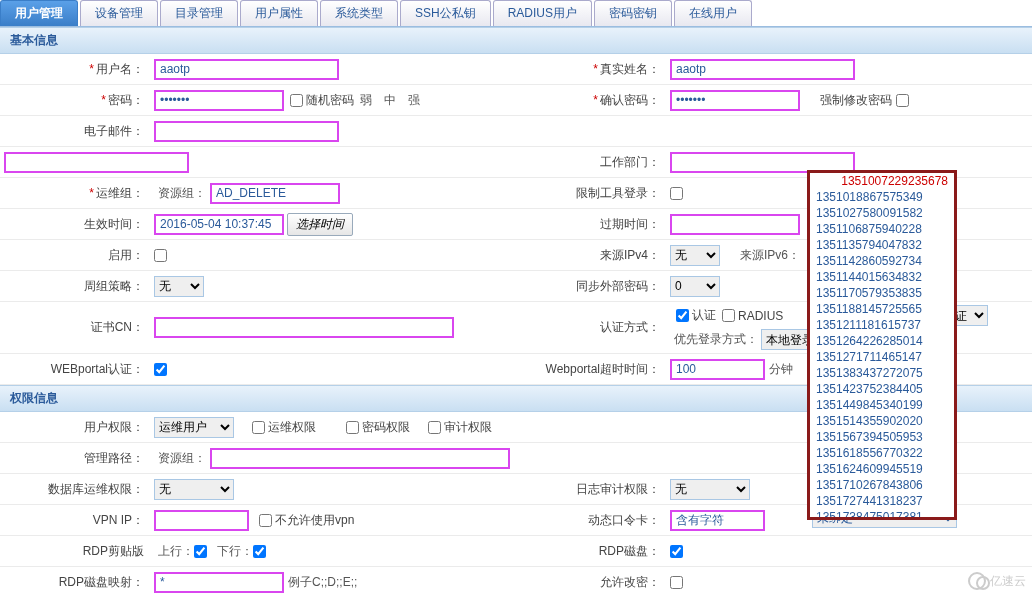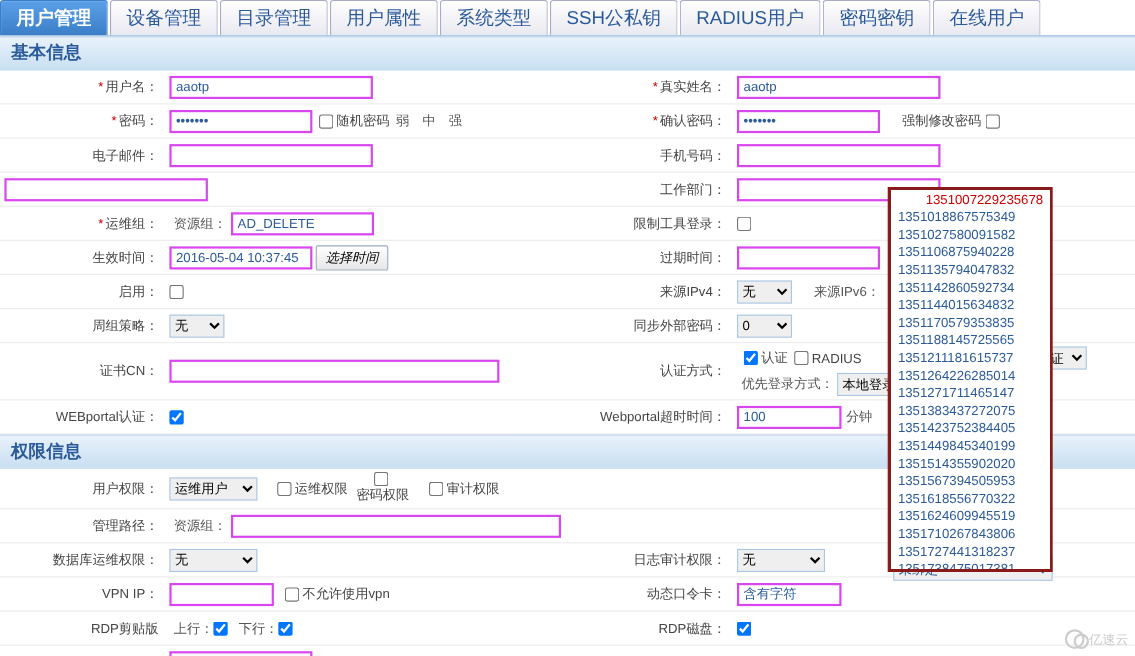--- a/index.html
+++ b/index.html
@@ -1,24 +1,24 @@
 <!DOCTYPE html>
 <html><head>
   <meta charset="utf-8">
   <style>
     * { margin: 0; padding: 0; box-sizing: border-box; }
     body { font-family: "Microsoft YaHei", SimSun, Arial, sans-serif; font-size: 12px; color: #333; background: #fff; width: 1032px; }
     
     
     .tabs { display: flex; background: #fff; border-bottom: 1px solid #9bbde0; }
-    .tab { padding: 4px 14px; border: 1px solid #aac; border-bottom: none; background: linear-gradient(#fff,#e8e8f0); cursor: pointer; font-size: 17px; color: #2a5a9a; border-radius: 3px 3px 0 0; margin-right: 2px; }
+    .tab { padding: 4px 14px; border: 1px solid #aac; border-bottom: none; background: linear-gradient(#fff,#e8e8f0); cursor: pointer; font-size: 12px; color: #2a5a9a; border-radius: 3px 3px 0 0; margin-right: 2px; }
     .tab.active { background: linear-gradient(#5aa0e8,#3a7ec8); color: #fff; font-weight: bold; border-color: #3a7ec8; }
     
     
-    .section-header { background: linear-gradient(#e8f2fb,#c9dff2); color: #2a5a9a; font-weight: bold; font-size: 16px; padding: 4px 10px; border-top: 1px solid #b5d0e8; border-bottom: 1px solid #b5d0e8; }
+    .section-header { background: linear-gradient(#e8f2fb,#c9dff2); color: #2a5a9a; font-weight: bold; font-size: 12px; padding: 4px 10px; border-top: 1px solid #b5d0e8; border-bottom: 1px solid #b5d0e8; }
     
     
     .form-row { display: flex; border-bottom: 1px solid #ebebeb; }
     .cell { display: flex; align-items: center; min-height: 30px; }
     .label-cell { width: 150px; justify-content: flex-end; padding-right: 6px; color: #444; }
     .label-cell.req::before { content: "*"; color: #c00; margin-right: 2px; }
     .input-cell { flex: 1; padding: 3px 4px; }
     .col-half { width: 50%; display: flex; }
     
     input[type="text"], input[type="password"] { border: 2px solid #d946ef; height: 21px; padding: 1px 4px; font-size: 12px; color: #2a5a9a; }
@@ -104,26 +104,20 @@
           <span>强制修改密码</span>
           <input type="checkbox" style="margin-left: 4px;">
         </label>
     </div>
   </div>
 </div>
 
 <div class="form-row">
   <div class="col-half">
     <div class="cell label-cell">电子邮件：</div>
-    <div class="cell input-cell">
-        <input type="text" class="inp-md" style="">
-      </div>
-  </div>
-  <div class="col-half">
-    <div class="cell label-cell">手机号码：</div>
     <div class="cell input-cell">
         <input type="text" class="inp-md" style="">
       </div>
   </div>
 </div>
 
 <div class="form-row">
   <div class="col-half">
     <div class="cell input-cell">
         <input type="text" class="inp-md" style="">
@@ -249,21 +243,21 @@
 
 <div class="form-row">
   <div class="col-half" style="width:100%;">
     <div class="cell label-cell">用户权限：</div>
     <div class="cell input-cell">
       <select class="sel-sm"><option>运维用户</option></select>
       <label class="chk-lbl" style="margin-left:18px;">
           <input type="checkbox" style="">
           <span>运维权限</span>
         </label>
-      <label class="chk-lbl" style="margin-left:8px;flex-direction:column;">
+      <label class="chk-lbl" style="margin-left:30px;">
           <input type="checkbox" style="">
           <span>密码权限</span>
         </label>
       <label class="chk-lbl" style="margin-left:18px;">
           <input type="checkbox" style="">
           <span>审计权限</span>
         </label>
     </div>
   </div>
 </div>

